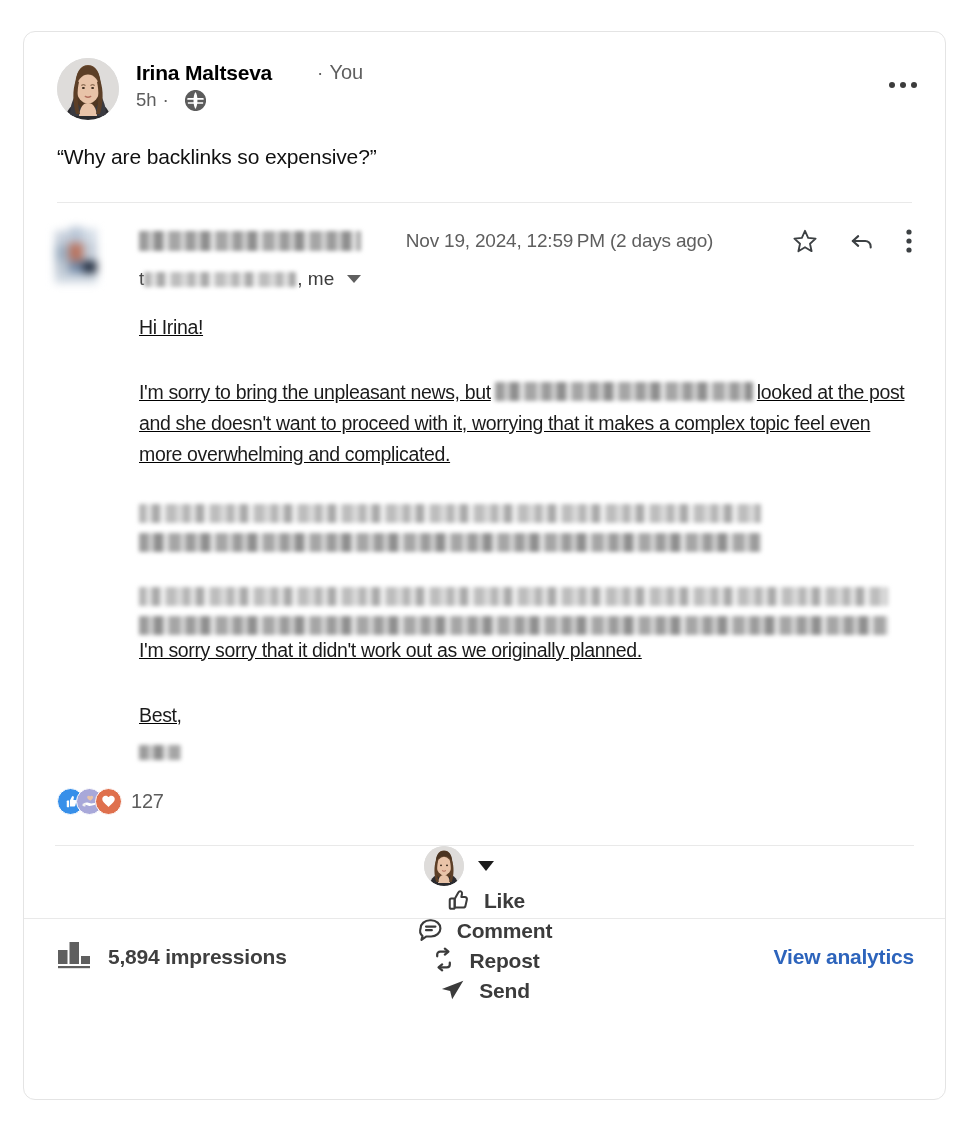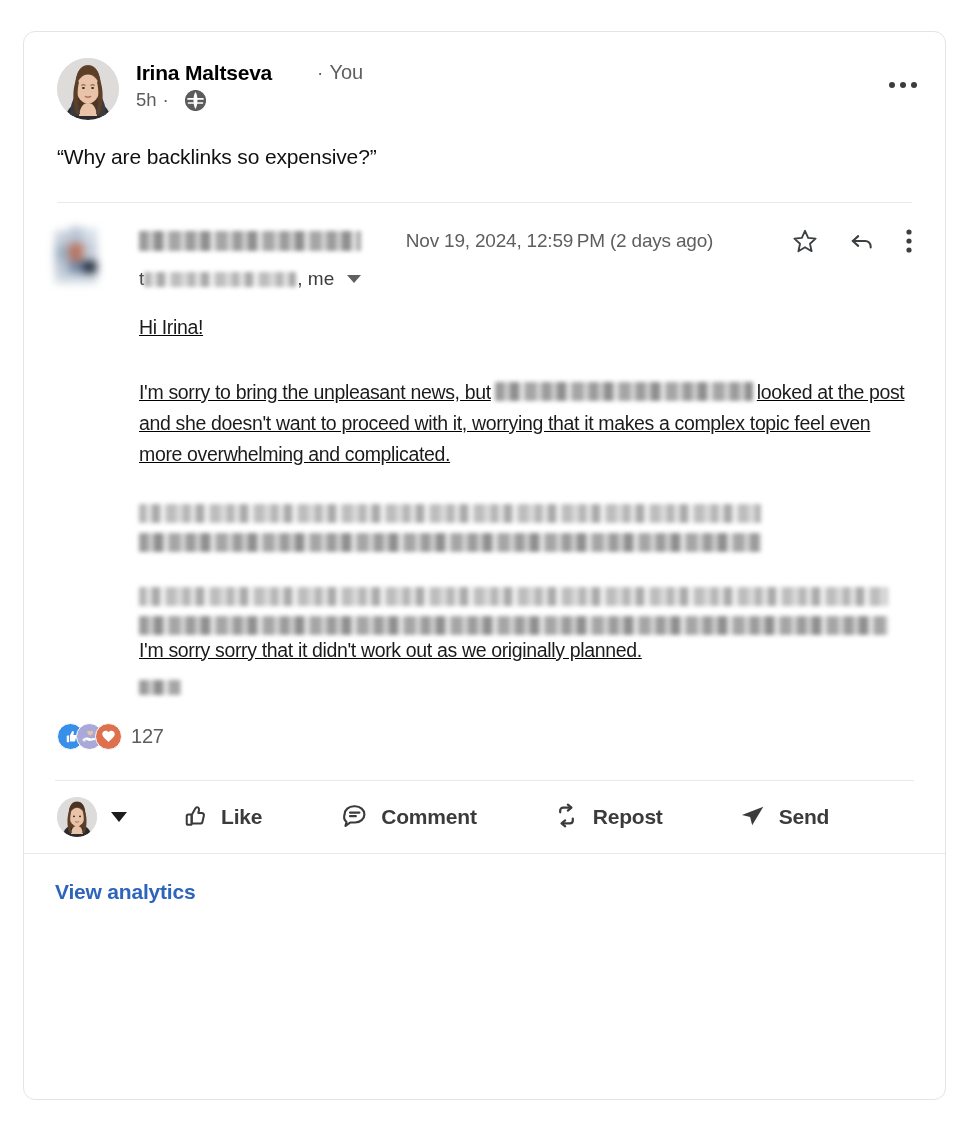--- a/index.html
+++ b/index.html
@@ -309,20 +309,21 @@
     cursor: pointer;
     letter-spacing: -0.2px;
   }
 
   
   .actions-row {
     display: flex;
     align-items: center;
     padding: 0 31px;
     height: 72px;
+    flex-direction: column;
   }
   .act-avatar-wrap {
     display: flex;
     align-items: center;
     cursor: pointer;
     margin-right: 54px;
     margin-left: 2px;
   }
   .act-avatar {
     width: 40px;
@@ -526,20 +527,21 @@
           <div class="redact redact-line" style="width:622px;"></div>
         </div>
 
         <div class="redact-block">
           <div class="redact light redact-line" style="width:749px;"></div>
           <div class="redact redact-line" style="width:749px;"></div>
         </div>
 
         <div class="email-p">I'm sorry sorry that it didn't work out as we originally planned.</div>
 
+        <div class="email-p">Best,</div>
         <div class="redact sig-redact"></div>
       </div>
     </div>
 
     <div class="social-row">
       <div class="reactions">
         <span class="react-icons">
           <span class="r like">
             <svg width="15" height="15" viewBox="0 0 24 24" xmlns="http://www.w3.org/2000/svg" aria-hidden="true">
               <path d="M7 10.5 h2.6 V21 H7 a1 1 0 0 1 -1 -1 v-8.5 a1 1 0 0 1 1 -1 Z" fill="#ffffff"></path>
@@ -634,17 +636,28 @@
             <path d="M21.6 4.2 L2.6 11.6 l7.3 1.8 l1.8 7.3 Z" fill="#3b3b3b"></path>
           </svg>
         </span>
         <span class="lbl">Send</span>
       </button>
     </div>
 
     <div class="divider" style="margin-top:0;"></div>
 
     <div class="analytics-row">
+      <div class="impressions">
+        <span>
+          <svg width="34" height="30" viewBox="0 0 34 30" xmlns="http://www.w3.org/2000/svg" aria-hidden="true">
+            <rect x="1" y="10" width="9.5" height="14" fill="#5f5f5f"></rect>
+            <rect x="12.5" y="2" width="9.5" height="22" fill="#5f5f5f"></rect>
+            <rect x="24" y="16" width="9" height="8" fill="#5f5f5f"></rect>
+            <rect x="1" y="26" width="32" height="2.2" fill="#5f5f5f"></rect>
+          </svg>
+        </span>
+        <span class="lbl">5,894 impressions</span>
+      </div>
       <div class="view-analytics">View analytics</div>
     </div>
 
   </div>
 </div>
 
 </body></html>

